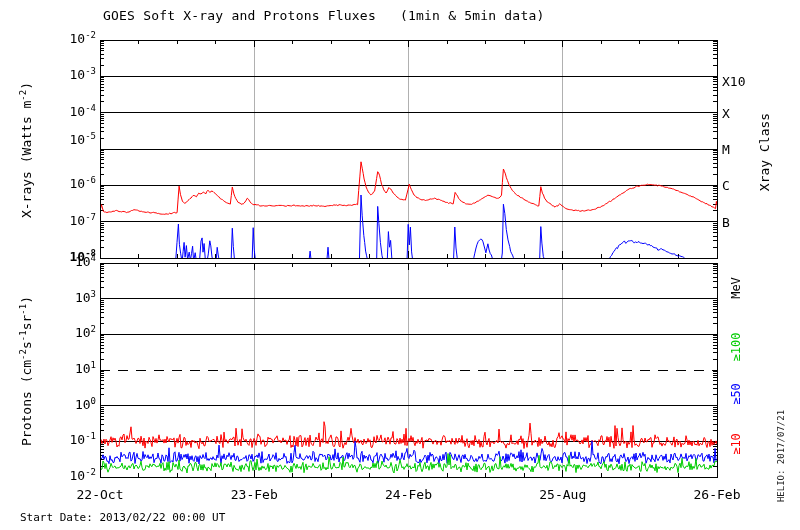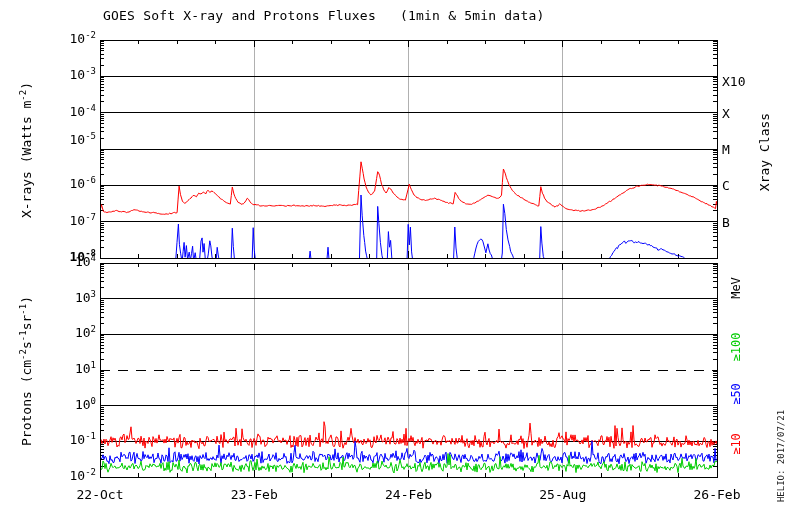--- a/index.html
+++ b/index.html
@@ -362,14 +362,15 @@
       <div class="clslbl" style="top: 214.667px;">B</div>
     </div>
   <div id="xticks">
       <div class="xtick" style="left: 60px; top: 487px;">22-Oct</div>
       <div class="xtick" style="left: 214.25px; top: 487px;">23-Feb</div>
       <div class="xtick" style="left: 368.5px; top: 487px;">24-Feb</div>
       <div class="xtick" style="left: 522.75px; top: 487px;">25-Aug</div>
       <div class="xtick" style="left: 677px; top: 487px; text-align: center;">26-Feb</div>
     </div>
 
+  <div class="lbl footer">Start Date: 2013/02/22 00:00 UT</div>
   <div class="rot watermark" style="left:781px;top:456px;">HELIO: 2017/07/21</div>
 </div>
 
 </body></html>

